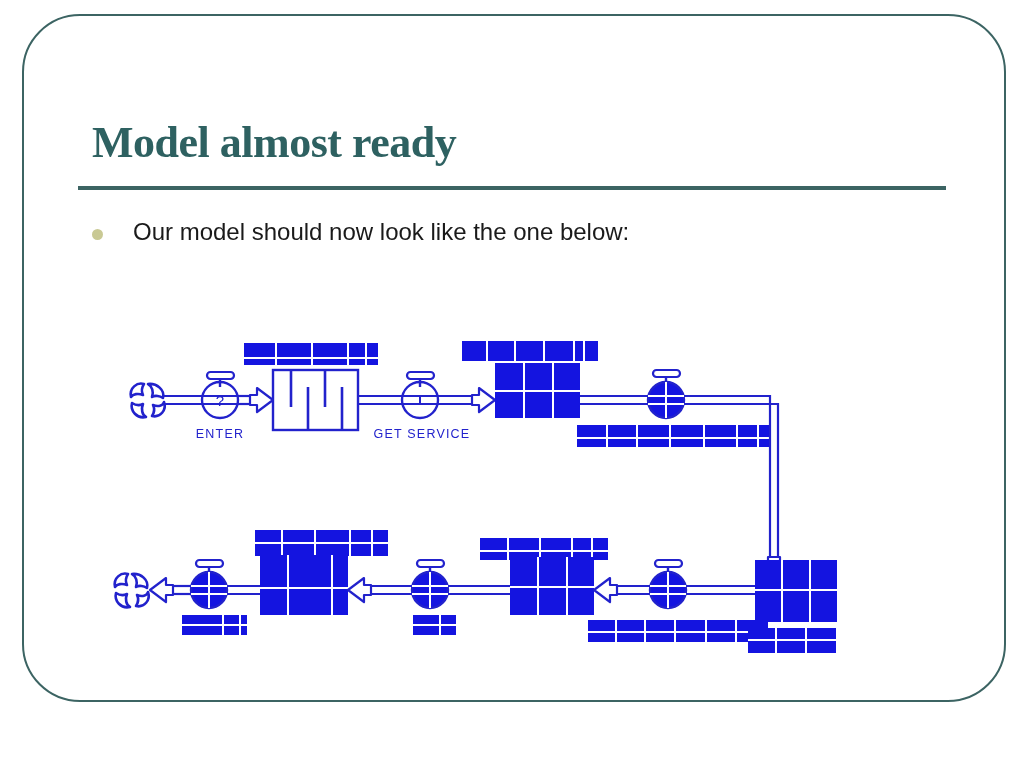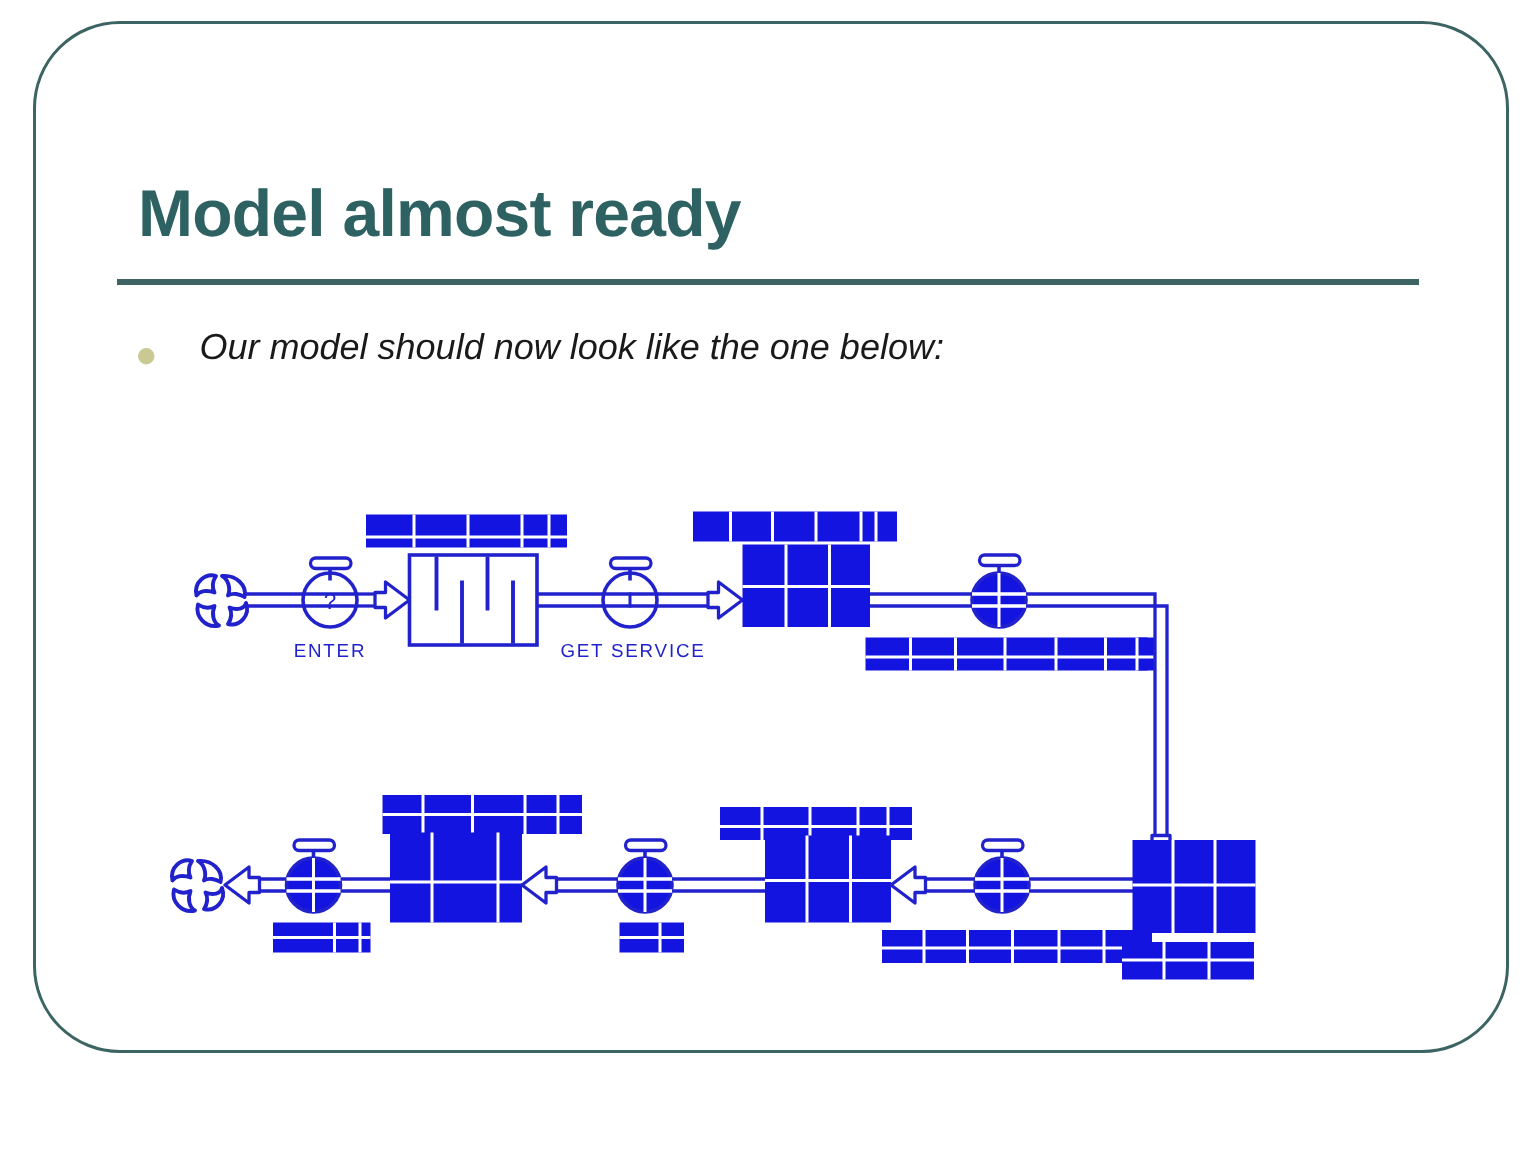--- a/index.html
+++ b/index.html
@@ -27,35 +27,34 @@
   }
   #title{
     position:absolute;
     left:92px; top:120px;
     width:800px;
     color:#2E6161;
     font-size:44px;
     font-weight:bold;
     letter-spacing:-0.5px;
     line-height:1.05;
-    font-family:Liberation Sans, sans-serif;
+    font-family:Liberation Serif, serif;
   }
   #title-rule{
     position:absolute;
     left:78px; top:186px;
     width:868px; height:4px;
     background:#3C6463;
   }
   #bullet-row{
     position:absolute;
     left:92px; top:218px;
     width:820px;
     display:flex;
-    align-items:center;
-    font-style:italic;
+    align-items:flex-start;
   }
   #bullet-dot{
     width:11px;height:11px;border-radius:50%;
     background:#C9C994;
     margin-top:11px;
     margin-right:30px;
     flex:0 0 auto;
   }
   #bullet-text{
     color:#1a1a1a;

